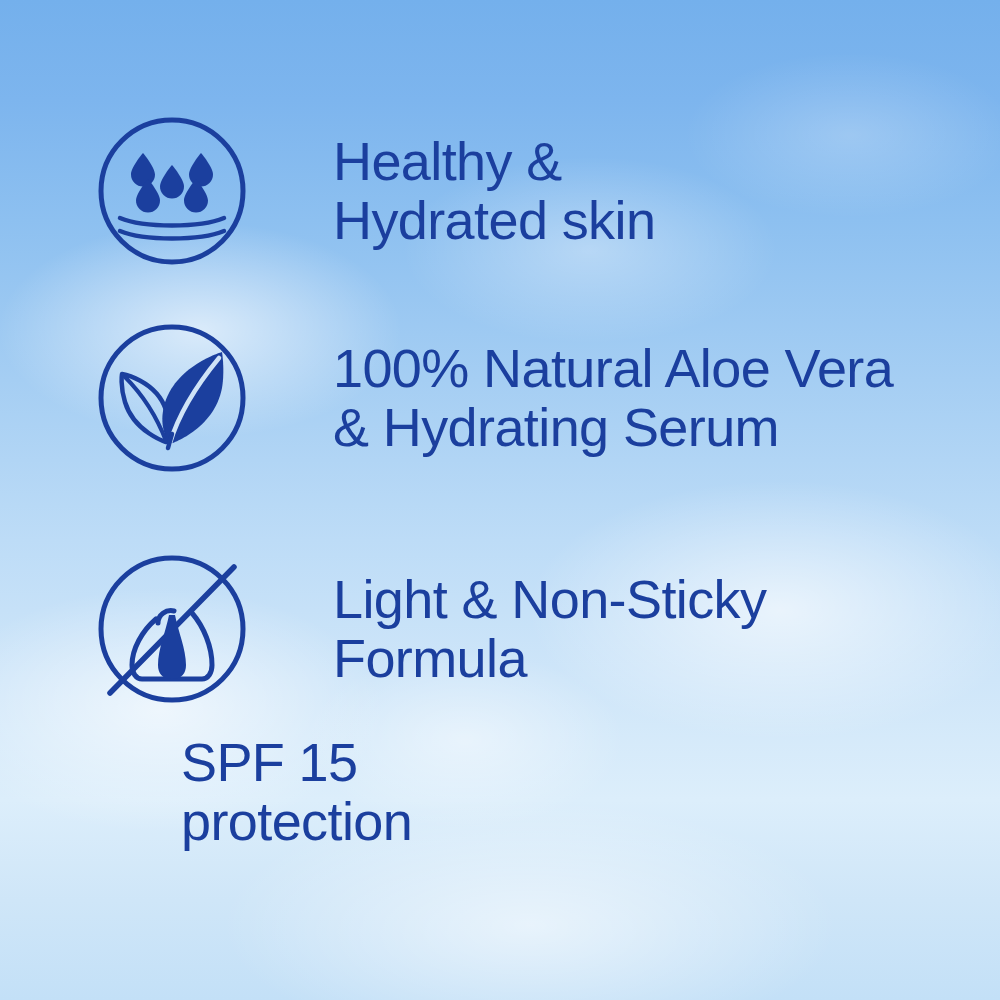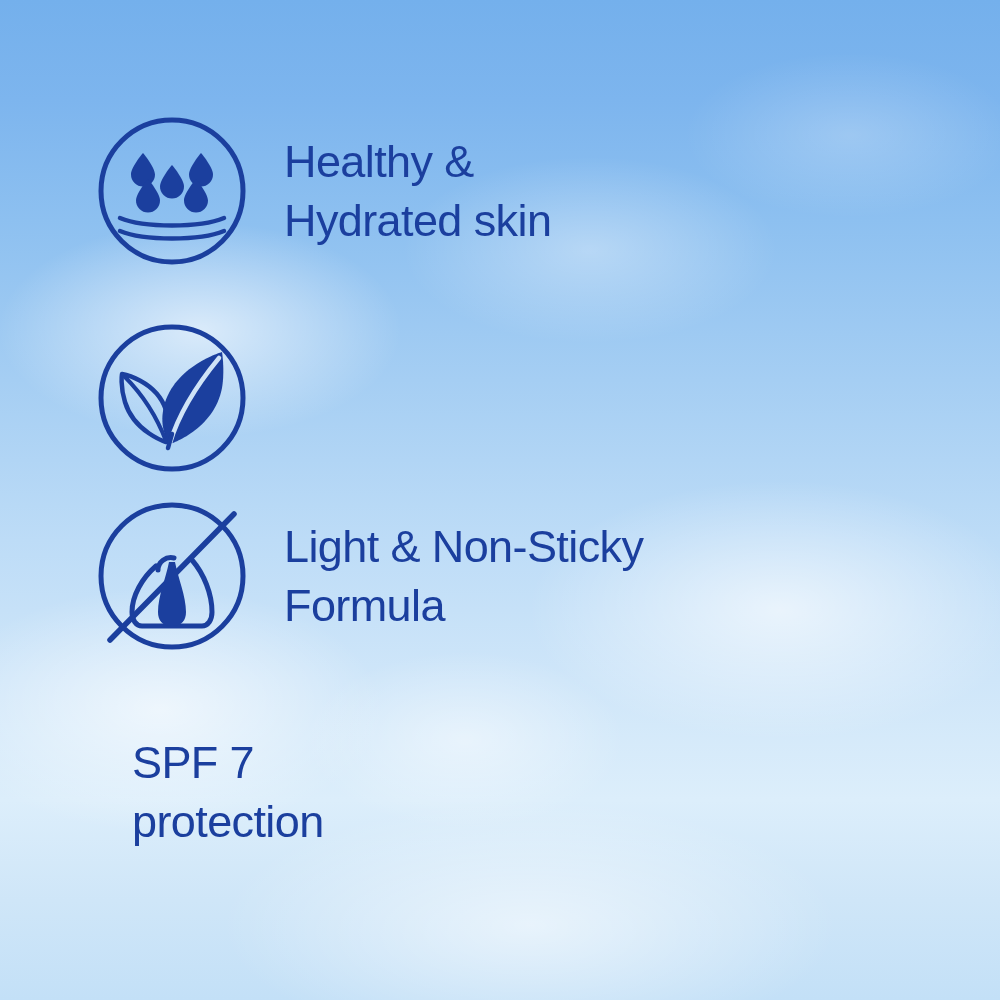--- a/index.html
+++ b/index.html
@@ -59,36 +59,36 @@
   }
   .feature-row {
     position: absolute;
     left: 96px;
     display: flex;
     align-items: center;
     gap: 0;
   }
   .row-1 { top: 115px; }
   .row-2 { top: 322px; }
-  .row-3 { top: 500px; align-items: center; }
+  .row-3 { top: 553px; align-items: center; }
   .row-4 { top: 733px; }
 
   .icon-wrap {
     width: 152px;
     height: 152px;
     flex: 0 0 152px;
     display: block;
   }
   .icon-wrap svg { display: block; width: 152px; height: 152px; }
 
   .feature-text {
-    margin-left: 36px;
+    margin-left: 85px;
     color: #1b3f9e;
     font-family: "Liberation Sans", sans-serif;
-    font-size: 45px;
+    font-size: 54px;
     line-height: 59px;
     font-weight: 400;
     letter-spacing: -0.6px;
     white-space: pre-line;
   }
 </style>
 </head>
 <body>
 
 <div class="canvas">
@@ -130,20 +130,22 @@
           <path d="M126 30 C126 30 78 44 68 84 C62 108 74 122 74 122 C74 122 118 108 126 66 C129 48 126 30 126 30 Z" fill="#1b3f9e"></path>
 
           <path d="M74 121 C82 94 100 64 123 36" fill="none" stroke="#cfe3f7" stroke-width="4.5" stroke-linecap="round"></path>
 
           <path d="M26 52 C26 52 60 58 70 88 C75 104 70 120 70 120 C70 120 38 110 29 80 C24 64 26 52 26 52 Z" fill="none" stroke="#1b3f9e" stroke-width="4.5" stroke-linejoin="round"></path>
           <path d="M70 119 C62 98 48 74 29 55" fill="none" stroke="#1b3f9e" stroke-width="4" stroke-linecap="round"></path>
 
           <path d="M72 126 L76 112" fill="none" stroke="#1b3f9e" stroke-width="4.5" stroke-linecap="round"></path>
         </svg>
       </div>
+      <div class="feature-text">100% Natural Aloe Vera
+&amp; Hydrating Serum</div>
     </div>
 
     <div class="feature-row row-3">
       <div class="icon-wrap">
         <svg viewBox="0 0 152 152" xmlns="http://www.w3.org/2000/svg">
           <circle cx="76" cy="76" r="71" fill="none" stroke="#1b3f9e" stroke-width="5"></circle>
 
           <path d="M60 66 C46 78 36 96 36 112 C36 120 40 126 46 126 L106 126 C112 126 116 120 116 112
                    C116 94 108 74 96 60" fill="none" stroke="#1b3f9e" stroke-width="5" stroke-linecap="round" stroke-linejoin="round"></path>
 
@@ -153,18 +155,18 @@
           <path d="M62 70 C62 62 70 56 78 58" fill="none" stroke="#1b3f9e" stroke-width="5" stroke-linecap="round"></path>
 
           <line x1="14" y1="140" x2="138" y2="14" stroke="#1b3f9e" stroke-width="5.5" stroke-linecap="round"></line>
         </svg>
       </div>
       <div class="feature-text">Light &amp; Non-Sticky
 Formula</div>
     </div>
 
     <div class="feature-row row-4">
-      <div class="feature-text">SPF 7
+      <div class="feature-text">SPF 15
 protection</div>
     </div>
 
   </div>
 </div>
 
 </body></html>

